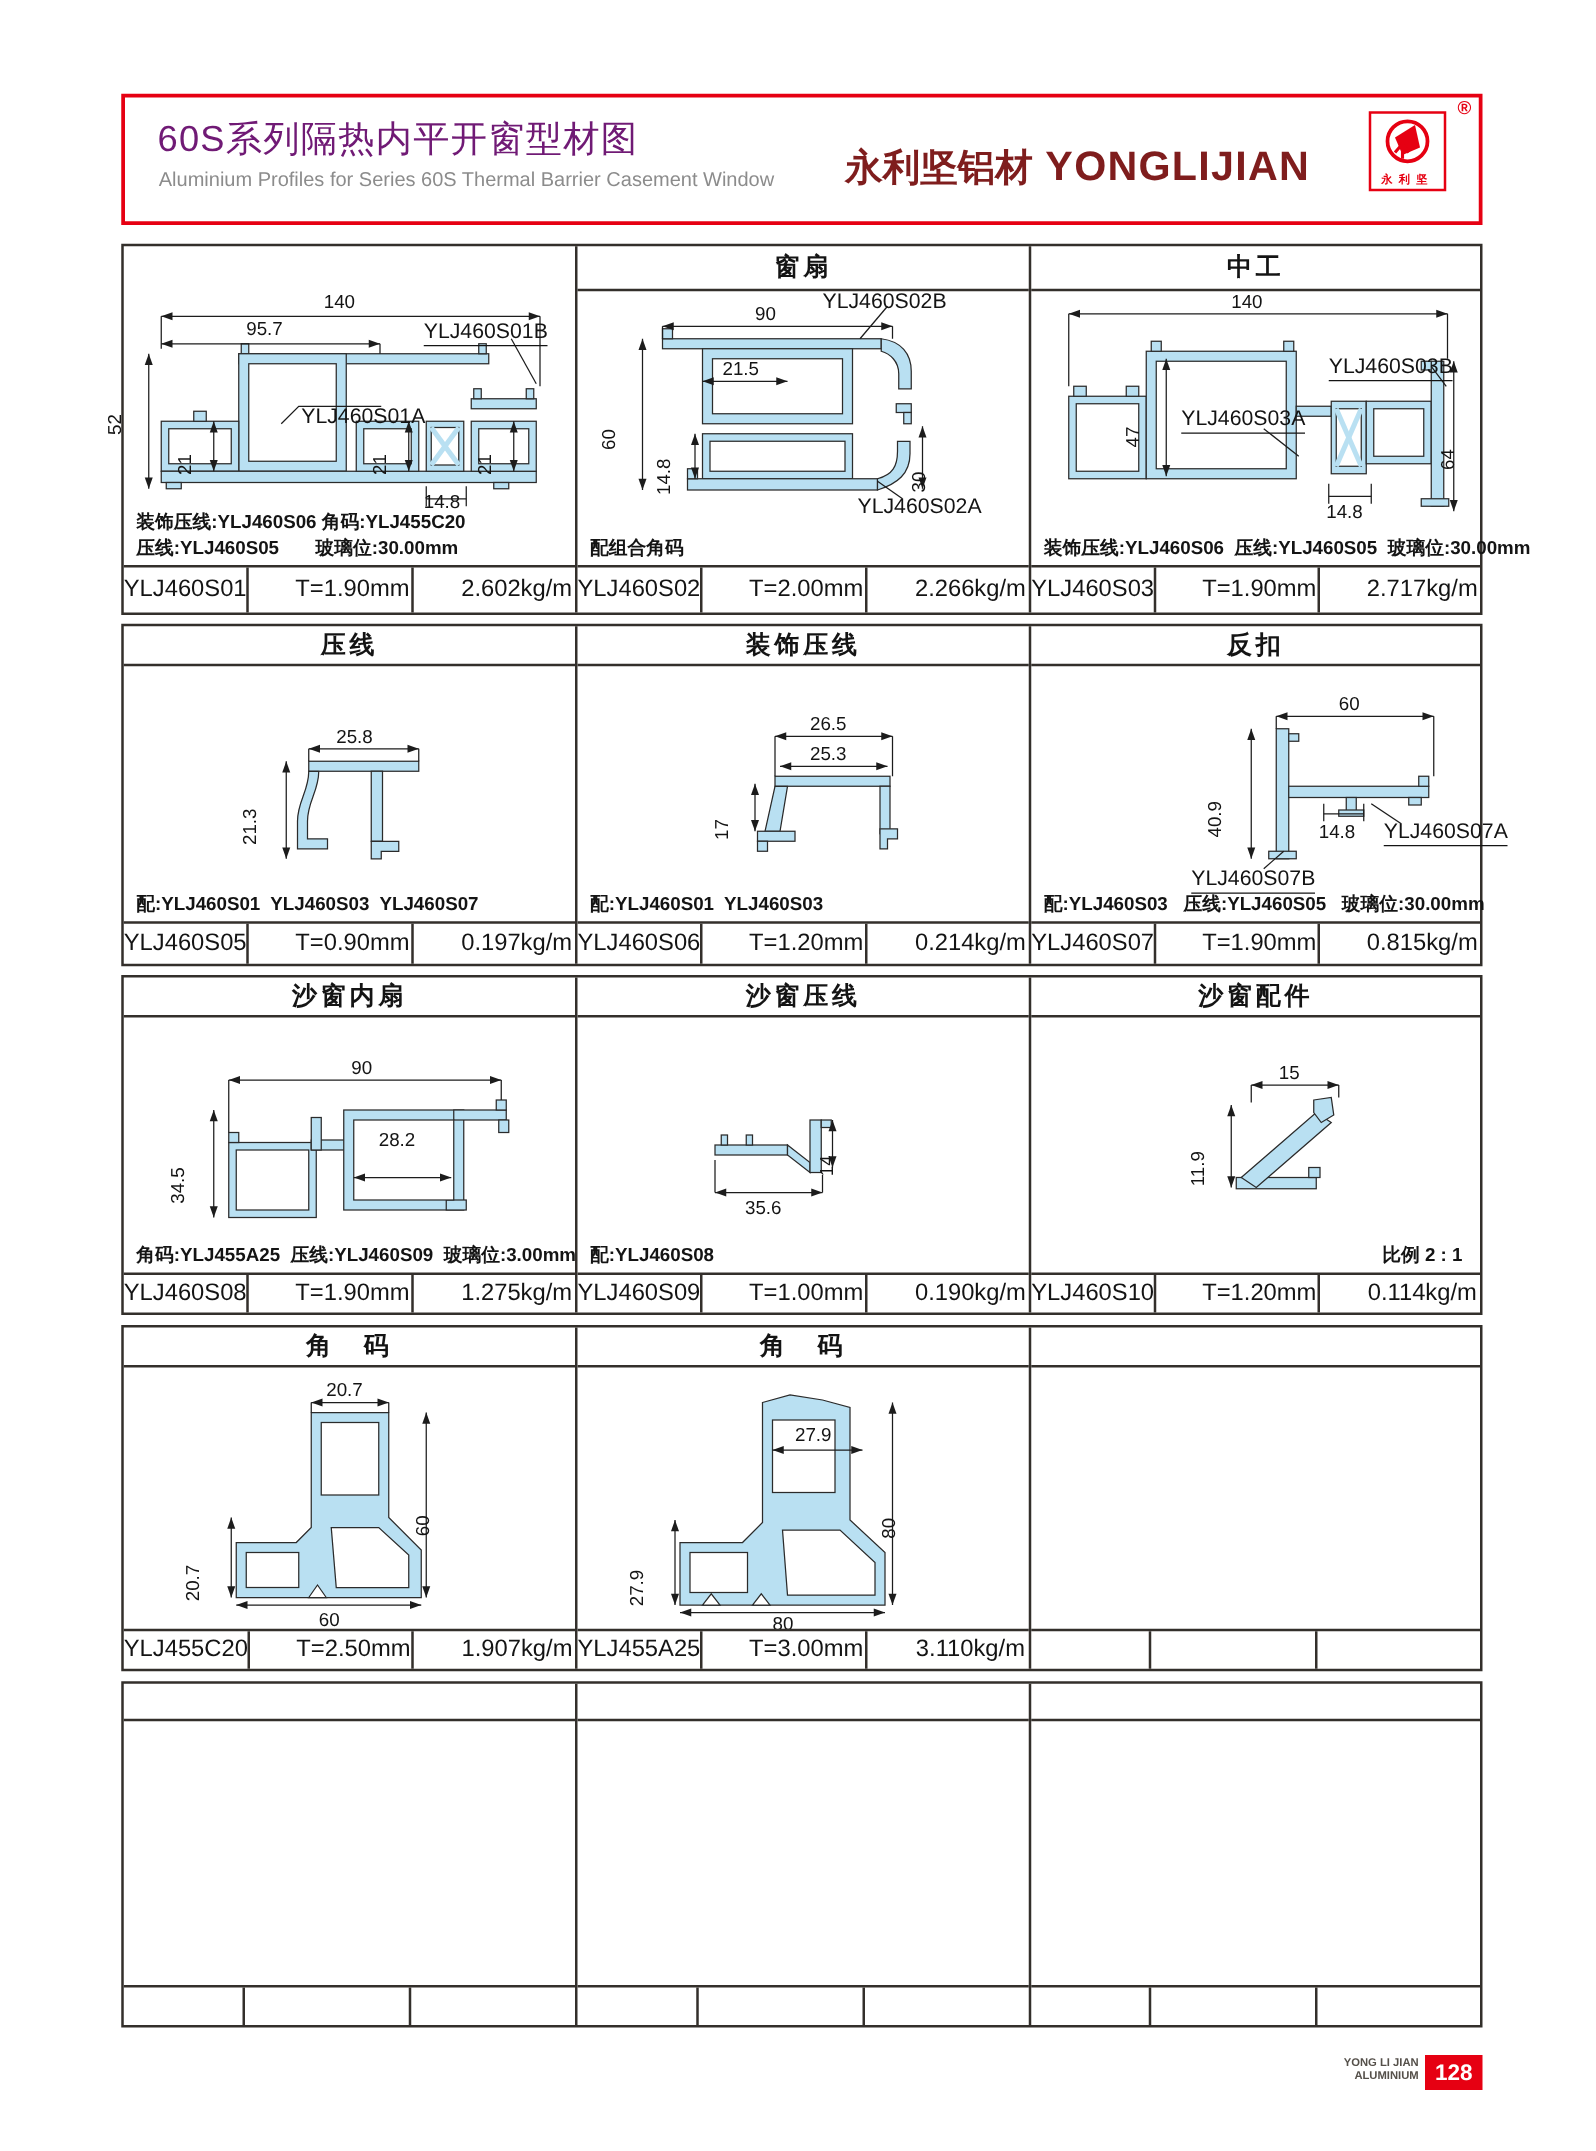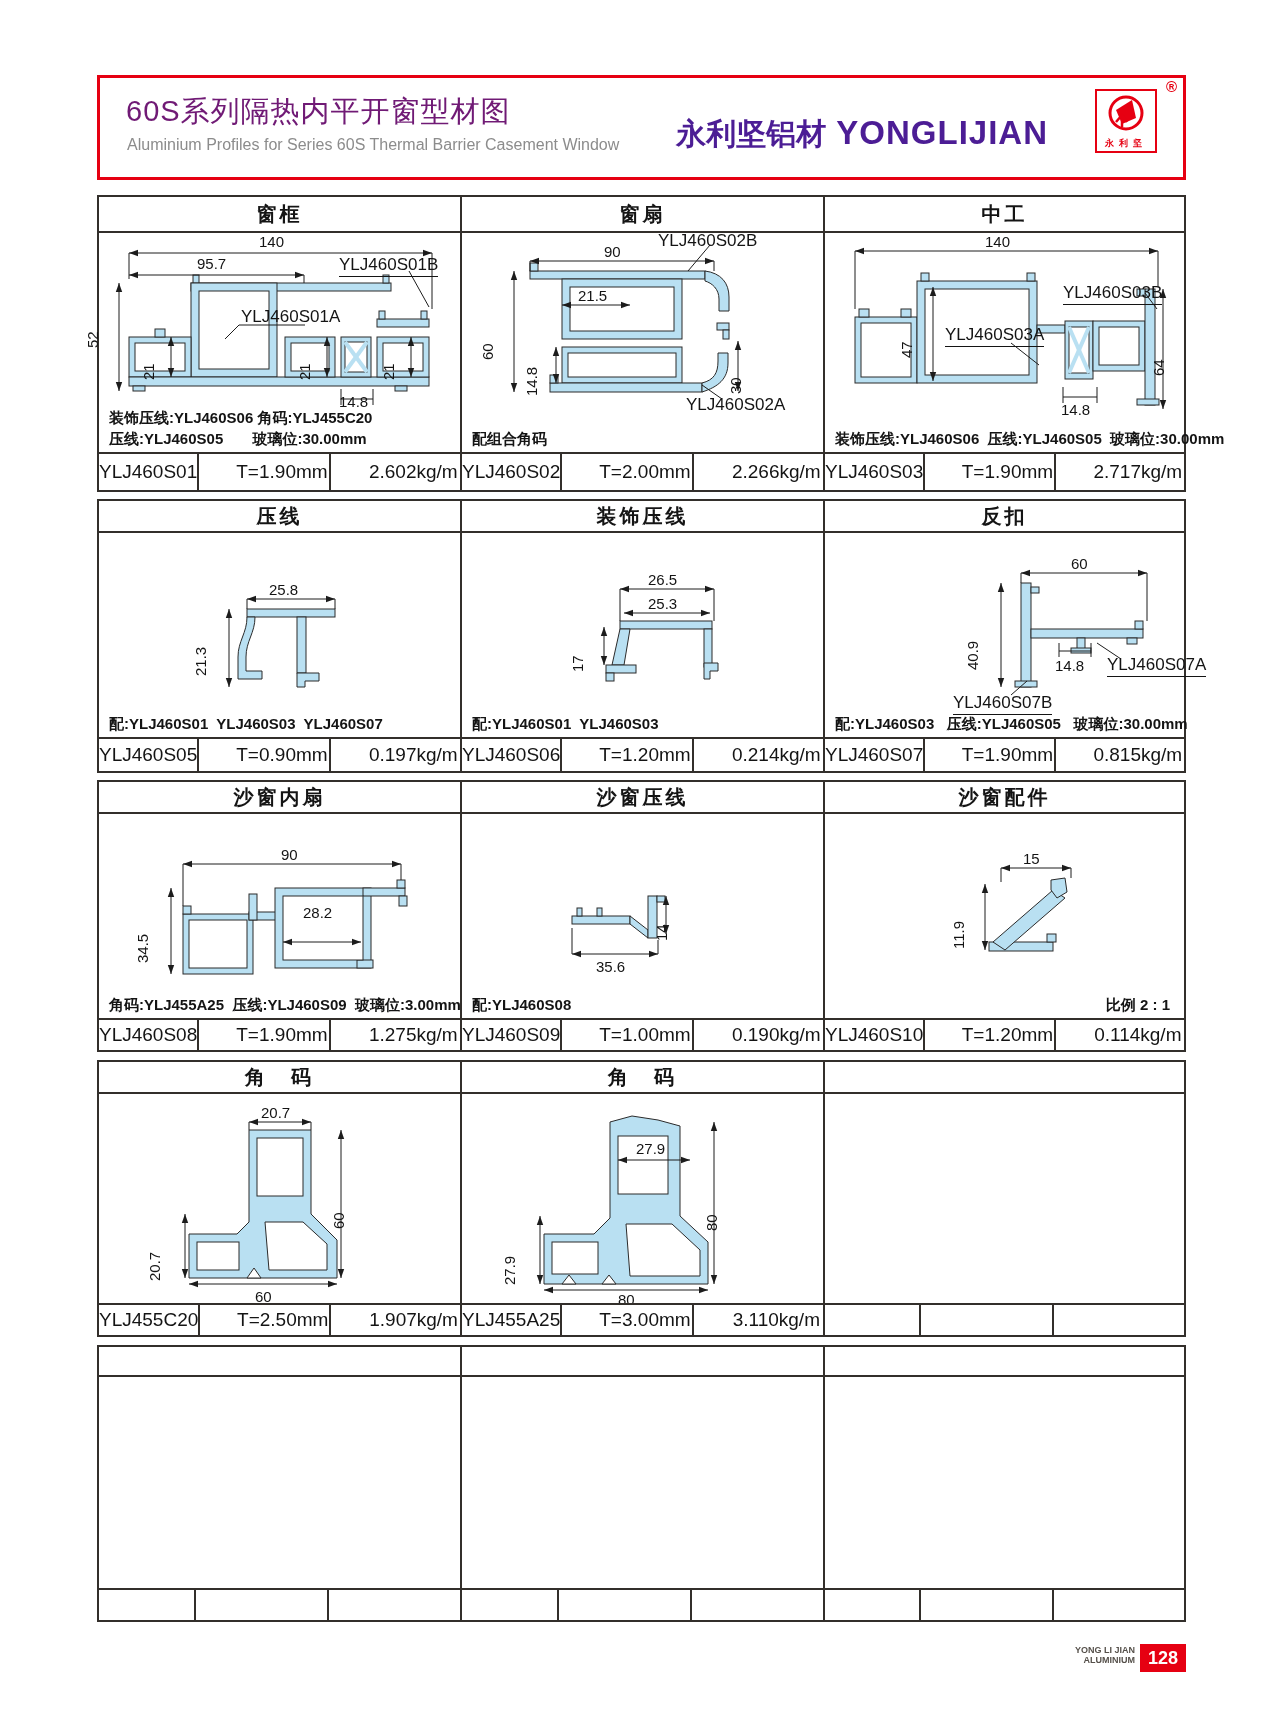--- a/index.html
+++ b/index.html
@@ -3,21 +3,21 @@
 <meta charset="utf-8">
 <style>
   html,body{margin:0;padding:0;background:#fff;}
   .page{position:relative;width:1277px;height:1721px;background:#fff;overflow:hidden;
         font-family:"Liberation Sans",sans-serif;color:#141414;}
   
   .hdr{position:absolute;left:97px;top:75px;width:1089px;height:105px;
        border:3px solid #e60012;box-sizing:border-box;}
   .hdr-cn{position:absolute;left:26px;top:14px;font-size:29px;color:#701a75;letter-spacing:1px;}
   .hdr-en{position:absolute;left:27px;top:58px;font-size:16px;color:#8c8c8c;}
-  .brand{position:absolute;right:135px;top:36px;color:#4c1d95;white-space:nowrap;}
+  .brand{position:absolute;right:135px;top:36px;color:#7f1d1d;white-space:nowrap;}
   .brand-cn{font-size:30px;font-weight:bold;}
   .brand-en{font-size:33px;font-weight:800;margin-left:10px;letter-spacing:1px;}
   .logo{position:absolute;right:26px;top:11px;width:62px;height:64px;
         border:2.5px solid #e60012;box-sizing:border-box;}
   .logo svg{position:absolute;left:3px;top:1px;}
   .logo-chars{position:absolute;bottom:1px;left:0;width:100%;text-align:center;
         color:#e60012;font-size:9px;font-weight:bold;letter-spacing:5px;}
   .reg{position:absolute;right:6px;top:0px;color:#e60012;font-size:15px;font-weight:bold;}
   
   .section{position:absolute;left:97px;width:1089px;border:2px solid #332f2b;
@@ -75,21 +75,20 @@
         <path d="M16 30 l6 -7 5 7 m-5 -7 v12" stroke="#e60012" stroke-width="2.5" fill="none"></path>
       </svg>
       <div class="logo-chars">永利坚</div>
     </div>
     <div class="reg">®</div>
   </div>
 
   <div class="section s1" style="top:195px;height:297px;">
 
     <div class="col c0">
-      <div class="cell-title">窗框</div>
       <div class="draw">
         <svg width="363" height="227" viewBox="0 0 363 227">
           <g class="pf">
             <rect x="92" y="52" width="200" height="8"></rect>
               <rect x="94" y="44" width="6" height="8"></rect>
               <rect x="284" y="44" width="6" height="8"></rect>
             <rect x="92" y="52" width="86" height="94"></rect>
             <rect x="30" y="106" width="62" height="40"></rect>
               <rect x="56" y="98" width="10" height="8"></rect>
             <rect x="30" y="146" width="300" height="9"></rect>
@@ -144,21 +143,21 @@
               <polygon points="312,146 308.8,137 315.2,137"></polygon>
           </g>
         </svg>
         <span class="dim" style="left:160px;top:2px;">140</span>
         <span class="dim" style="left:98px;top:24px;">95.7</span>
         <span class="dim v" style="left:2px;top:100px;">52</span>
         <span class="dim v" style="left:58px;top:132px;">21</span>
         <span class="dim v" style="left:214px;top:132px;">21</span>
         <span class="dim v" style="left:298px;top:132px;">21</span>
         <span class="dim" style="left:240px;top:162px;">14.8</span>
-        <span class="plabel" style="left:142px;top:76px;">YLJ460S01A</span>
+        <span class="plabel" style="left:142px;top:92px;">YLJ460S01A</span>
         <span class="plabel ul" style="left:240px;top:24px;">YLJ460S01B</span>
         <div class="notes"><span style="display:block">装饰压线:YLJ460S06 角码:YLJ455C20</span><span style="display:block">压线:YLJ460S05       玻璃位:30.00mm</span></div>
       </div>
       <div class="cdr">
         <div>YLJ460S01</div>
         <div>T=1.90mm</div>
         <div>2.602kg/m</div>
       </div>
     </div>
 

